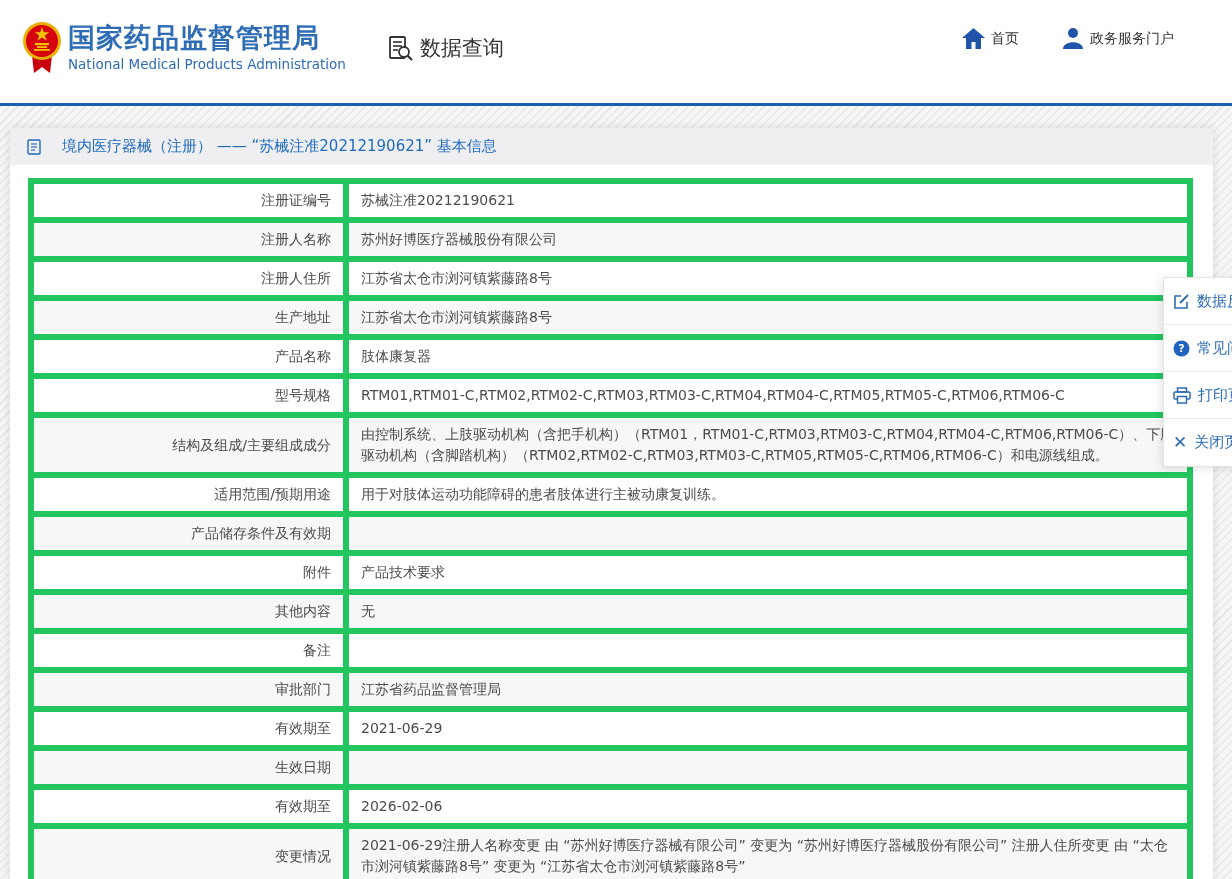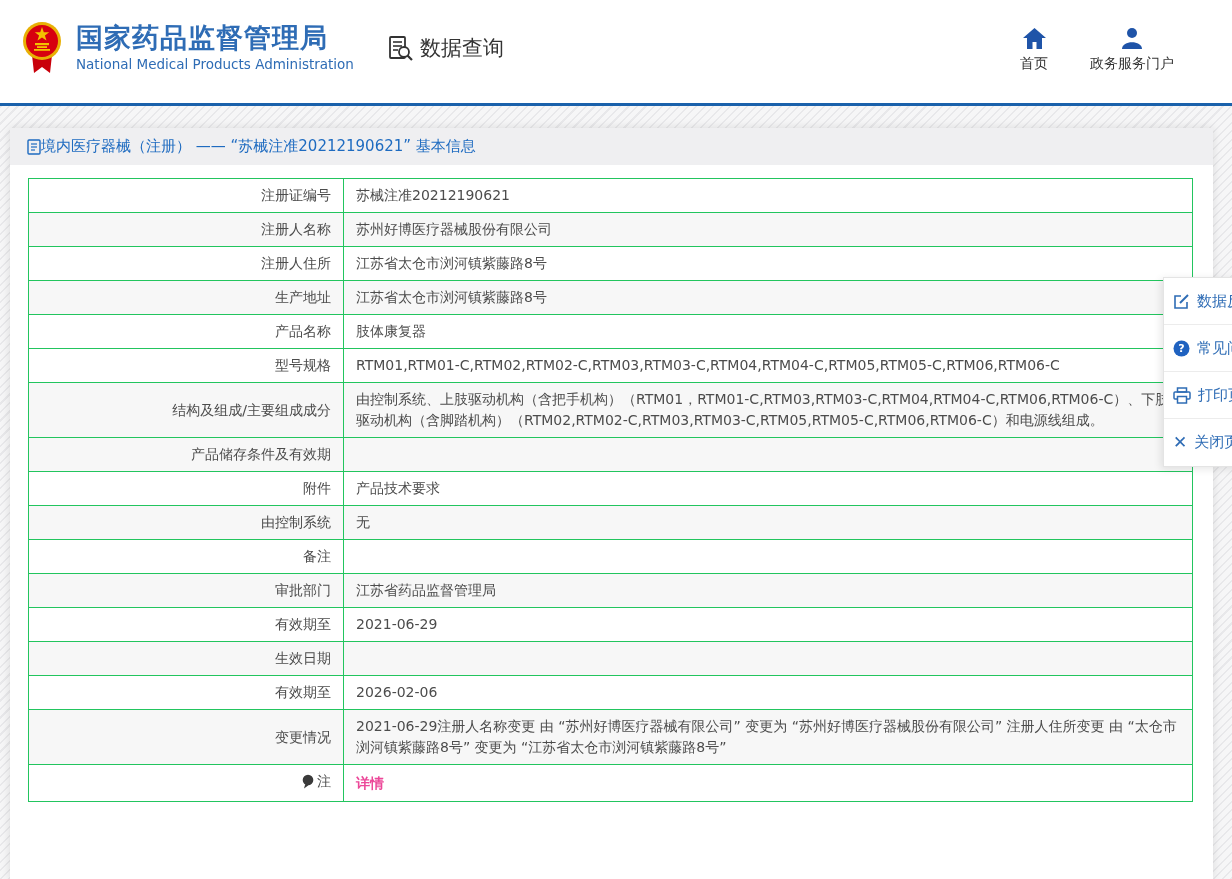--- a/index.html
+++ b/index.html
@@ -4,41 +4,41 @@
 <style>
   * { box-sizing: border-box; }
   html,body { margin:0; padding:0; }
   body {
     width:1232px; height:879px; overflow:hidden; position:relative;
     font-family:"DejaVu Sans","Liberation Sans",sans-serif;
     background:#ffffff;
   }
   
   .header { position:absolute; top:0; left:0; width:1232px; height:103px; background:#fff; z-index:3; }
-  .logo-group { position:absolute; left:22px; top:15px; display:flex; align-items:center; gap:14px; text-decoration:none; }
+  .logo-group { position:absolute; left:22px; top:15px; display:flex; align-items:center; gap:6px; text-decoration:none; }
   .org-zh { font-size:27px; font-weight:bold; color:#2e6cb5; letter-spacing:1px; line-height:1.15; }
   .org-en { font-size:13.5px; color:#2e6cb5; margin-top:3px; }
   .data-query { position:absolute; left:386px; top:34px; display:flex; align-items:center; gap:6px; color:#333; font-size:21px; cursor:pointer;justify-content:flex-end; }
   .top-nav { position:absolute; right:58px; top:27px; display:flex; gap:42px; }
-  .nav-item { display:flex; flex-direction:column; align-items:center; gap:5px; cursor:pointer; }
+  .nav-item { display:flex; flex-direction:row; align-items:center; gap:5px; cursor:pointer; }
   .nav-item span { font-size:14px; color:#333; }
   .blue-line { position:absolute; top:103px; left:0; width:1232px; height:3px; background:#1a61ab; z-index:3; }
   
   .page-bg {
     position:absolute; top:106px; left:0; width:1232px; height:773px;
     background-color:#f6f6f7;
     background-image:repeating-linear-gradient(135deg, rgba(110,110,125,0.10) 0 1.5px, transparent 1.5px 6px);
   }
   
   .content { position:absolute; left:10px; top:128px; width:1203px; height:751px; background:#fff; box-shadow:0 0 9px rgba(0,0,0,0.12); }
-  .title-bar { height:37px; background:#efeff1; display:flex; align-items:center; padding-left:17px; gap:0; }
+  .title-bar { height:37px; background:#efeff1; display:flex; align-items:center; padding-left:17px; gap:21px; }
   .title-bar .crumb-text { font-size:15px; color:#1e6bc0; }
   
   table.info { position:absolute; left:18px; top:50px; width:1165px; border-collapse:collapse; table-layout:fixed; }
-  table.info td { border:1px solid #22c55e; font-size:14px; color:#4c4c4c; padding:6px 12px; line-height:21px; vertical-align:middle; background:#fff; }
+  table.info td { border:6px solid #22c55e; font-size:14px; color:#4c4c4c; padding:6px 12px; line-height:21px; vertical-align:middle; background:#fff; }
   table.info tr.alt td { background:#f7f7f7;margin-top:16px; }
   td.label-cell { width:315px; text-align:right; }
   td.label-cell .lbl-inner { display:inline-flex; align-items:center; gap:3px; }
   td.value-cell a { color:#ec4899; text-decoration:none; cursor:pointer;font-weight:bold; }
   
   .side-panel { position:absolute; left:1163px; top:277px; width:132px; background:#fff;
     border:1px solid #e4e4e4; box-shadow:-2px 2px 8px rgba(0,0,0,0.10); z-index:5; }
   .side-item { height:47px; display:flex; align-items:center; padding-left:9px; gap:7px;
     border-bottom:1px solid #ececec; color:#2e6cb5; font-size:15px; white-space:nowrap; cursor:pointer; background:#fff; }
   .side-item:last-child { border-bottom:none; }
@@ -143,35 +143,41 @@
               <span>型号规格</span>
             </span></td>
           <td class="value-cell">RTM01,RTM01-C,RTM02,RTM02-C,RTM03,RTM03-C,RTM04,RTM04-C,RTM05,RTM05-C,RTM06,RTM06-C</td>
         </tr>
         <tr class="alt">
           <td class="label-cell"><span class="lbl-inner">
               <span>结构及组成/主要组成成分</span>
             </span></td>
           <td class="value-cell">由控制系统、上肢驱动机构（含把手机构）（RTM01，RTM01-C,RTM03,RTM03-C,RTM04,RTM04-C,RTM06,RTM06-C）、下肢驱动机构（含脚踏机构）（RTM02,RTM02-C,RTM03,RTM03-C,RTM05,RTM05-C,RTM06,RTM06-C）和电源线组成。</td>
         </tr>
+        <tr>
+          <td class="label-cell"><span class="lbl-inner">
+              <span>适用范围/预期用途</span>
+            </span></td>
+          <td class="value-cell">用于对肢体运动功能障碍的患者肢体进行主被动康复训练。</td>
+        </tr>
         <tr class="alt">
           <td class="label-cell"><span class="lbl-inner">
               <span>产品储存条件及有效期</span>
             </span></td>
           <td class="value-cell"></td>
         </tr>
         <tr>
           <td class="label-cell"><span class="lbl-inner">
               <span>附件</span>
             </span></td>
           <td class="value-cell">产品技术要求</td>
         </tr>
         <tr class="alt">
           <td class="label-cell"><span class="lbl-inner">
-              <span>由控制系统</span>
+              <span>其他内容</span>
             </span></td>
           <td class="value-cell">无</td>
         </tr>
         <tr>
           <td class="label-cell"><span class="lbl-inner">
               <span>备注</span>
             </span></td>
           <td class="value-cell"></td>
         </tr>
         <tr class="alt">

